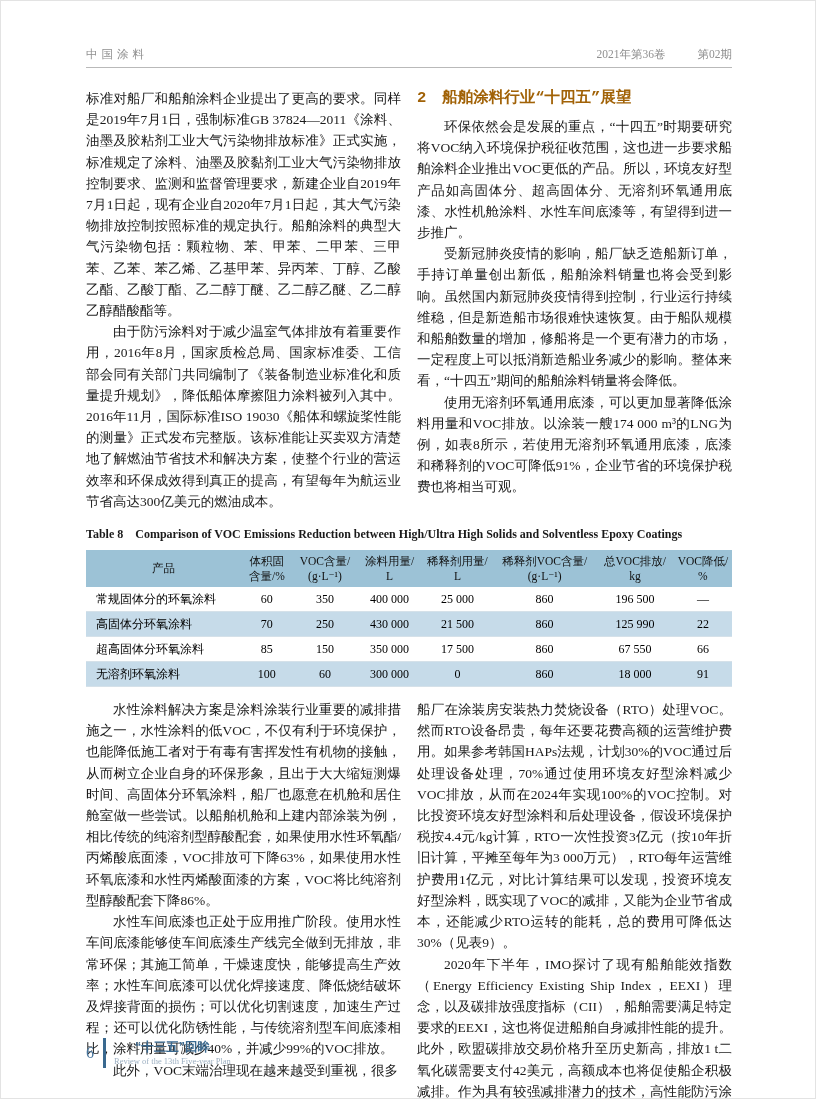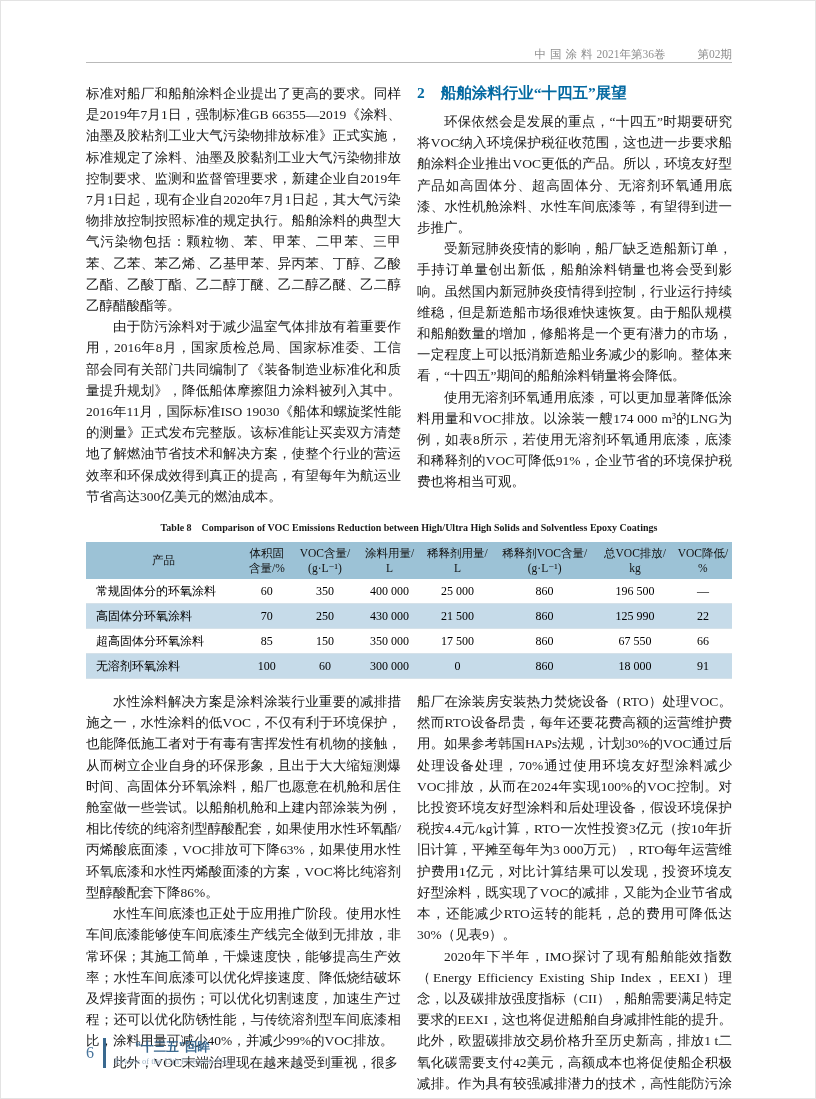--- a/index.html
+++ b/index.html
@@ -9,49 +9,50 @@
     background:#ffffff;
     border:1px solid #e3e3e3;
     box-sizing:border-box;
     font-family:"Liberation Serif","DejaVu Serif",serif;
     color:#1a1a1a;
     overflow:hidden;
   }
   .content{position:absolute;left:85px;top:46px;width:646px;}
   
   .runhead{
-    display:flex;justify-content:flex-end;align-items:flex-end;
+    display:flex;justify-content:space-between;align-items:flex-end;
     font-size:11.5px;color:#8f8f8f;
     border-bottom:1px solid #b9b9b9;
+    padding-bottom:5px;
   }
   .runhead .journal{letter-spacing:4px;}
   .runhead .vol{margin-right:32px;}
   
   .cols{display:flex;gap:16px;margin-top:20px;}
   .col{flex:1;min-width:0;}
   p.body{
     margin:0;font-size:13.5px;line-height:21.2px;
     text-align:justify;
   }
   p.indent{text-indent:2em;}
   
   .sec-head{
-    font-family:Liberation Serif, serif;
-    color:#0369a1;font-weight:bold;font-size:15.5px;
+    font-family:Liberation Mono, monospace;
+    color:#a16207;font-weight:bold;font-size:15.5px;
     margin:0 0 8px 0;line-height:20px;
   }
   .sec-head .num{margin-right:16px;}
   
   .tablewrap{margin-top:14px;}
   .t-title-cn{
     font-family:"Liberation Sans","DejaVu Sans",sans-serif;
     font-weight:bold;font-size:12.5px;text-align:center;margin:0;
   }
   .t-title-en{
-    font-weight:bold;font-size:10px;text-align:center;margin:3px 0 7px 0;
+    font-weight:bold;font-size:12px;margin:3px 0 7px 0;
   }
   table.data{
     width:100%;border-collapse:collapse;table-layout:fixed;
   }
   table.data th{
     background:#9cc2d6;font-weight:normal;
     font-size:11.5px;line-height:14.5px;
     padding:4px 1px;text-align:center;vertical-align:middle;color:#111;
   }
   table.data th span{display:block;}
@@ -85,21 +86,21 @@
 
     <div class="runhead">
       <span class="journal">中国涂料</span>
       <span>
         <span class="vol">2021年第36卷</span><span>第02期</span>
       </span>
     </div>
 
     <div class="cols">
       <div class="col">
-        <p class="body">标准对船厂和船舶涂料企业提出了更高的要求。同样是2019年7月1日，强制标准GB 66355—2019《涂料、油墨及胶粘剂工业大气污染物排放标准》正式实施，标准规定了涂料、油墨及胶黏剂工业大气污染物排放控制要求、监测和监督管理要求，新建企业自2019年7月1日起，现有企业自2020年7月1日起，其大气污染物排放控制按照标准的规定执行。船舶涂料的典型大气污染物包括：颗粒物、苯、甲苯、二甲苯、三甲苯、乙苯、苯乙烯、乙基甲苯、异丙苯、丁醇、乙酸乙酯、乙酸丁酯、乙二醇丁醚、乙二醇乙醚、乙二醇乙醇醋酸酯等。</p>
+        <p class="body">标准对船厂和船舶涂料企业提出了更高的要求。同样是2019年7月1日，强制标准GB 37824—2011《涂料、油墨及胶粘剂工业大气污染物排放标准》正式实施，标准规定了涂料、油墨及胶黏剂工业大气污染物排放控制要求、监测和监督管理要求，新建企业自2019年7月1日起，现有企业自2020年7月1日起，其大气污染物排放控制按照标准的规定执行。船舶涂料的典型大气污染物包括：颗粒物、苯、甲苯、二甲苯、三甲苯、乙苯、苯乙烯、乙基甲苯、异丙苯、丁醇、乙酸乙酯、乙酸丁酯、乙二醇丁醚、乙二醇乙醚、乙二醇乙醇醋酸酯等。</p>
         <p class="body indent">由于防污涂料对于减少温室气体排放有着重要作用，2016年8月，国家质检总局、国家标准委、工信部会同有关部门共同编制了《装备制造业标准化和质量提升规划》，降低船体摩擦阻力涂料被列入其中。2016年11月，国际标准ISO 19030《船体和螺旋桨性能的测量》正式发布完整版。该标准能让买卖双方清楚地了解燃油节省技术和解决方案，使整个行业的营运效率和环保成效得到真正的提高，有望每年为航运业节省高达300亿美元的燃油成本。</p>
       </div>
       <div class="col">
         <h2 class="sec-head">
           <span class="num">2</span><span>船舶涂料行业“十四五”展望</span>
         </h2>
         <p class="body indent">环保依然会是发展的重点，“十四五”时期要研究将VOC纳入环境保护税征收范围，这也进一步要求船舶涂料企业推出VOC更低的产品。所以，环境友好型产品如高固体分、超高固体分、无溶剂环氧通用底漆、水性机舱涂料、水性车间底漆等，有望得到进一步推广。</p>
         <p class="body indent">受新冠肺炎疫情的影响，船厂缺乏造船新订单，手持订单量创出新低，船舶涂料销量也将会受到影响。虽然国内新冠肺炎疫情得到控制，行业运行持续维稳，但是新造船市场很难快速恢复。由于船队规模和船舶数量的增加，修船将是一个更有潜力的市场，一定程度上可以抵消新造船业务减少的影响。整体来看，“十四五”期间的船舶涂料销量将会降低。</p>
         <p class="body indent">使用无溶剂环氧通用底漆，可以更加显著降低涂料用量和VOC排放。以涂装一艘174 000 m³的LNG为例，如表8所示，若使用无溶剂环氧通用底漆，底漆和稀释剂的VOC可降低91%，企业节省的环境保护税费也将相当可观。</p>
       </div>

